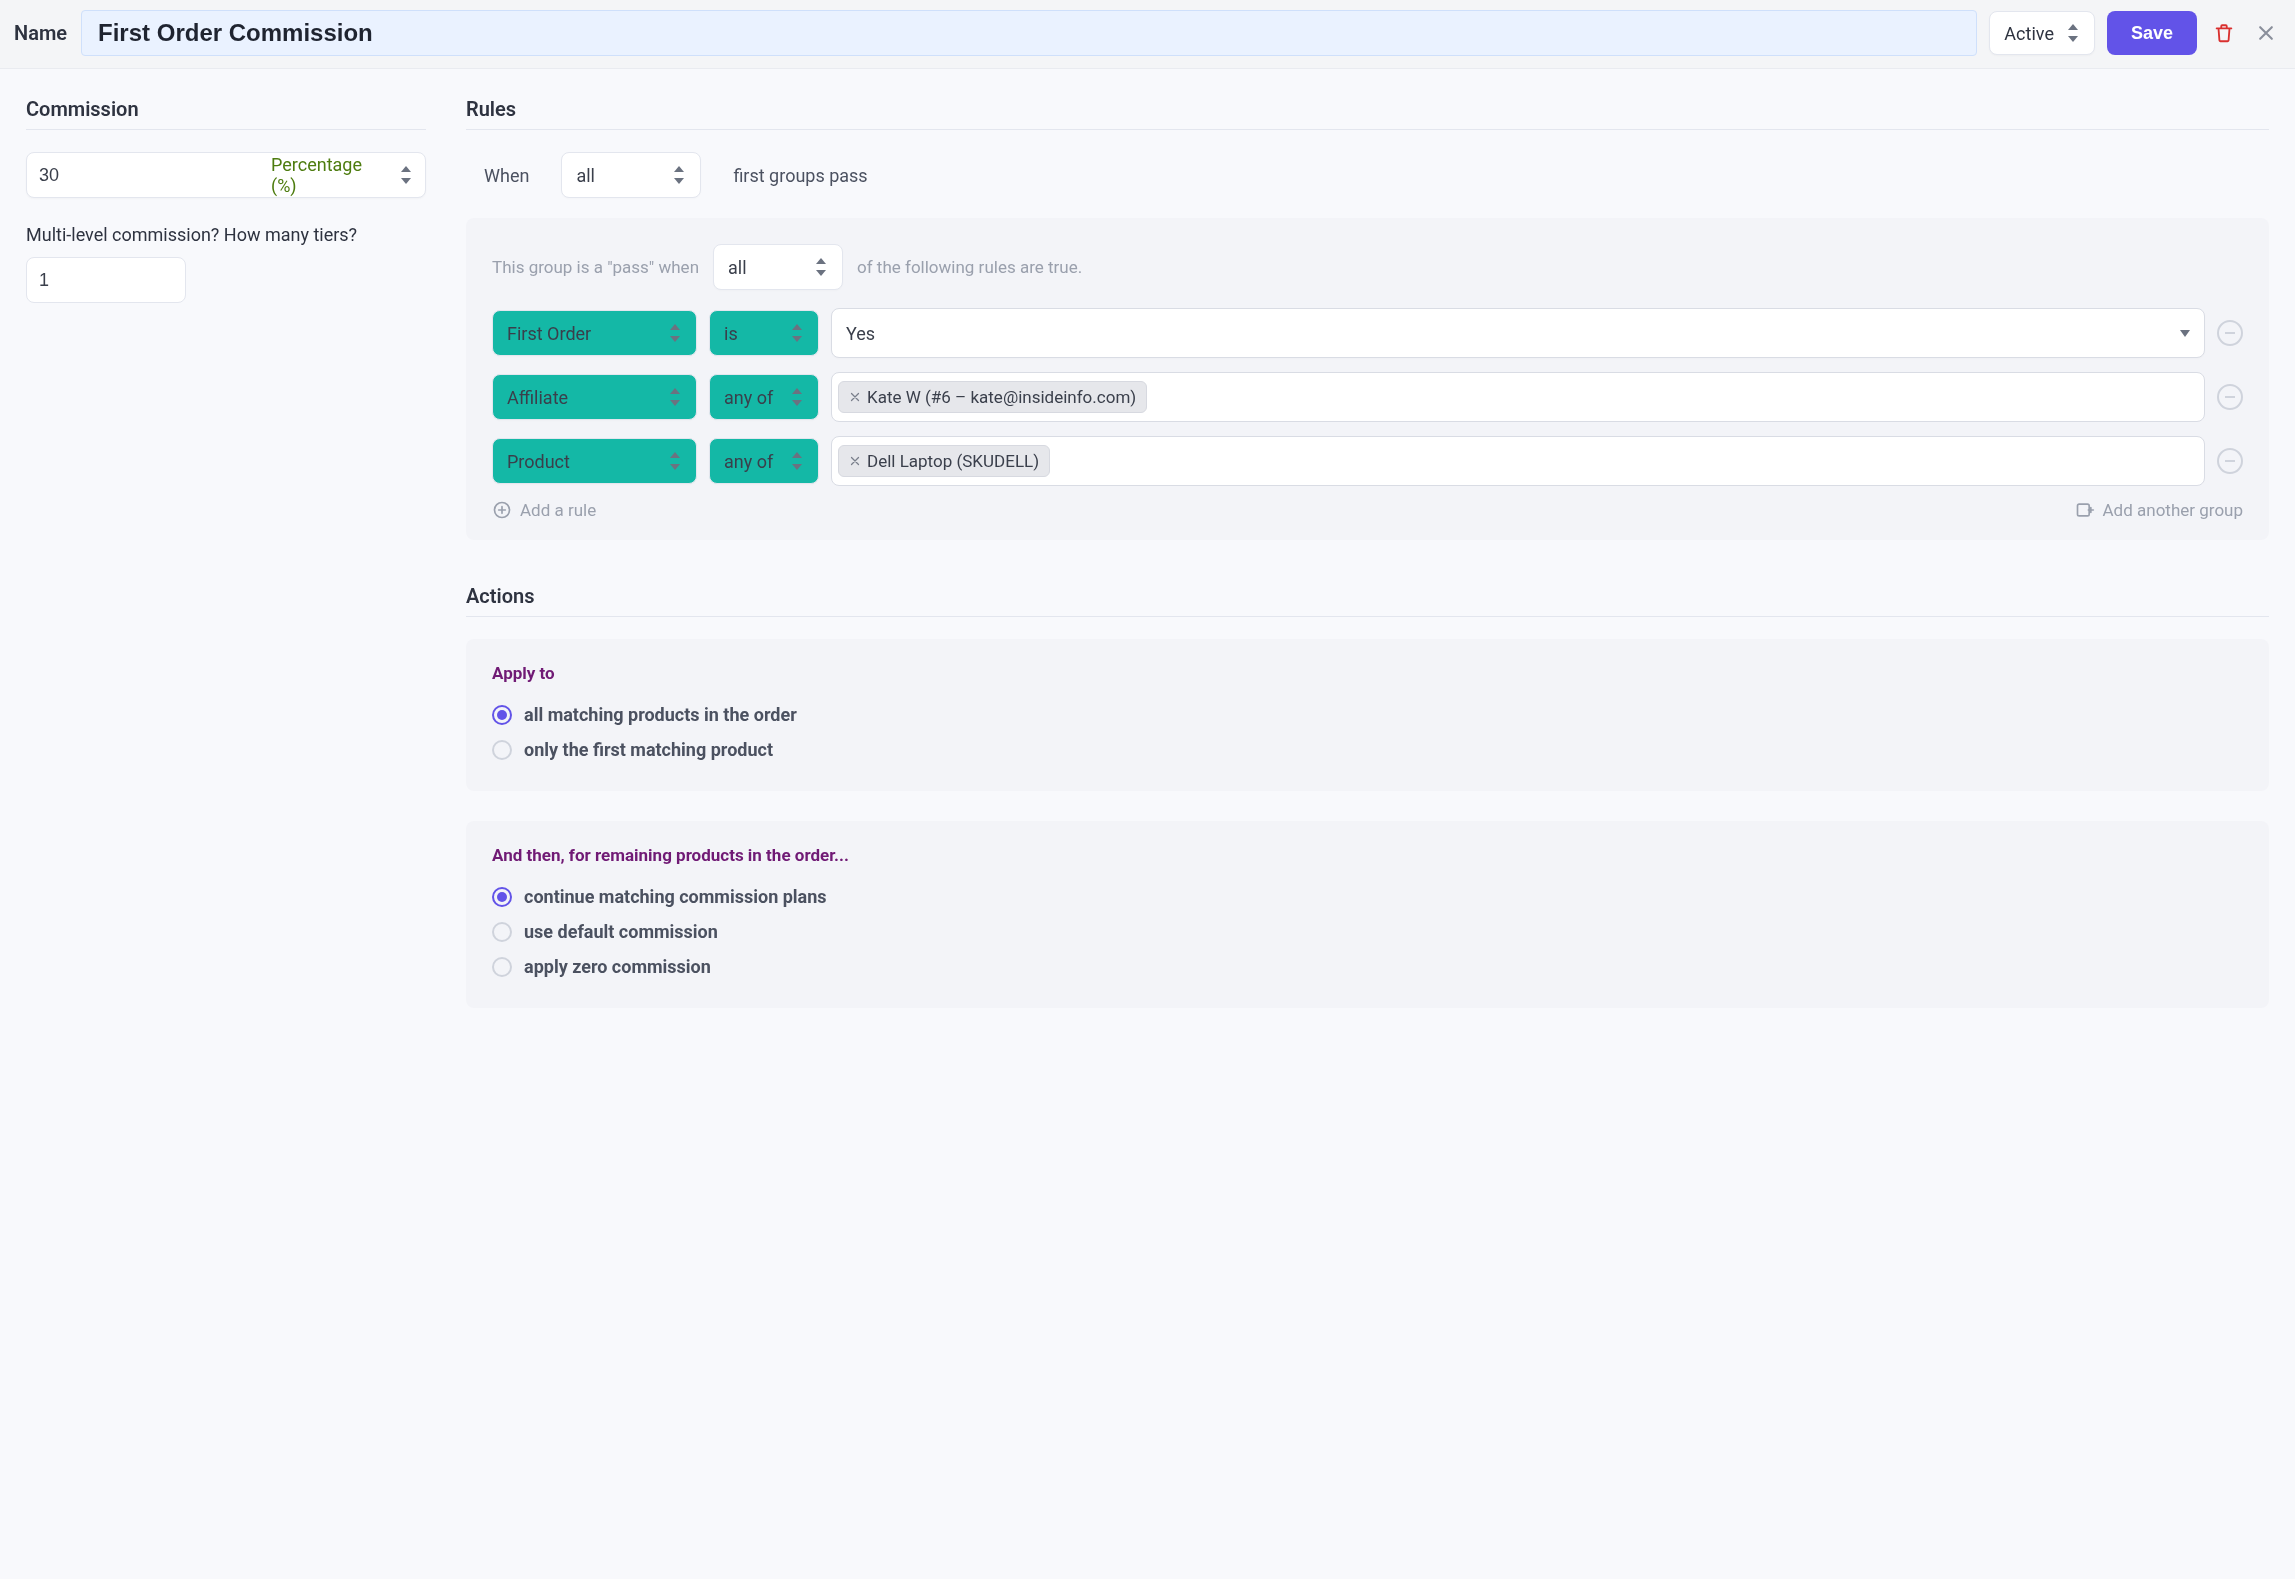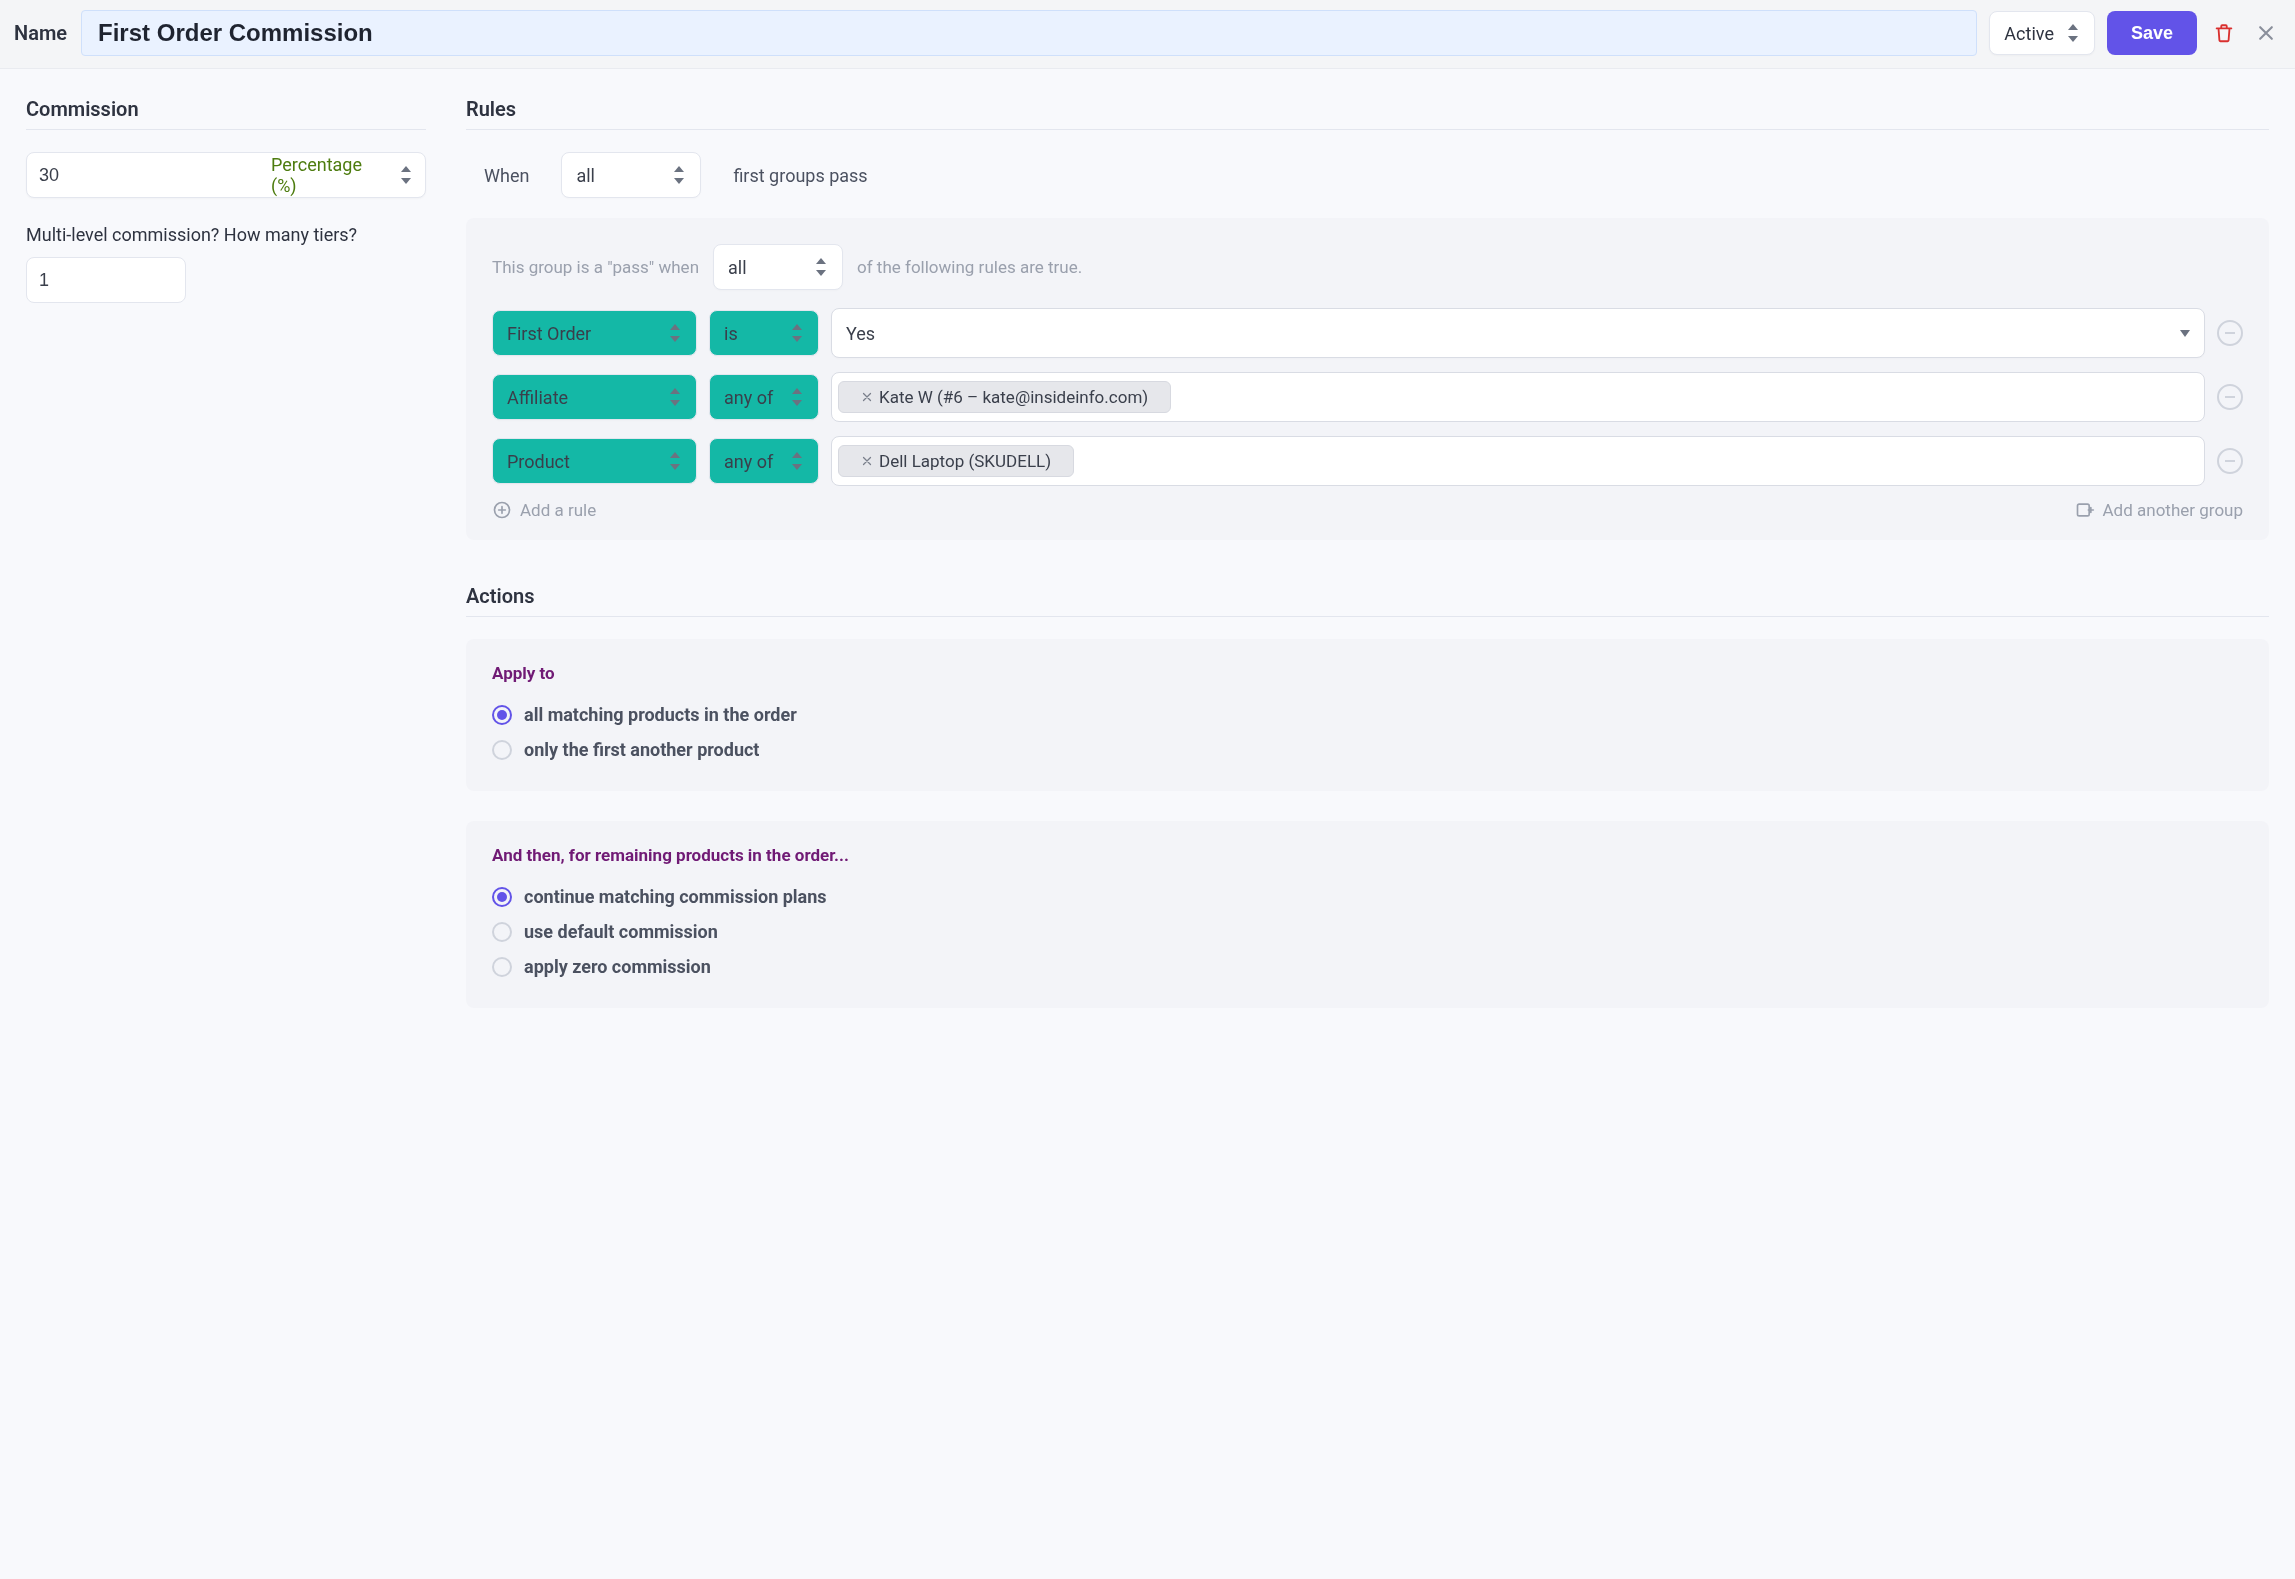--- a/index.html
+++ b/index.html
@@ -221,21 +221,21 @@
     flex-wrap: wrap;
     gap: 6px;
   }
   .tag {
     display: flex;
     align-items: center;
     gap: 6px;
     background: #e6e7eb;
     border: 1px solid #d7d9e0;
     border-radius: 6px;
-    padding: 5px 22px;
+    padding: 5px 10px;
     font-size: 17px;
     color: #3a3f4b;
   }
   .tag .x {
     width: 12px; height: 12px;
     stroke: #7a7f8b; stroke-width: 2.5; fill: none;
     cursor: pointer;
   }
   .remove-rule {
     width: 26px; height: 26px;
@@ -454,21 +454,21 @@
     <div class="section-title actions-title">Actions</div>
 
     <div class="action-panel">
       <div class="panel-heading">Apply to</div>
       <div class="radio-row">
         <span class="radio checked"></span>
         <span>all matching products in the order</span>
       </div>
       <div class="radio-row">
         <span class="radio"></span>
-        <span>only the first another product</span>
+        <span>only the first matching product</span>
       </div>
     </div>
 
     <div class="action-panel">
       <div class="panel-heading">And then, for remaining products in the order...</div>
       <div class="radio-row">
         <span class="radio checked"></span>
         <span>continue matching commission plans</span>
       </div>
       <div class="radio-row">

